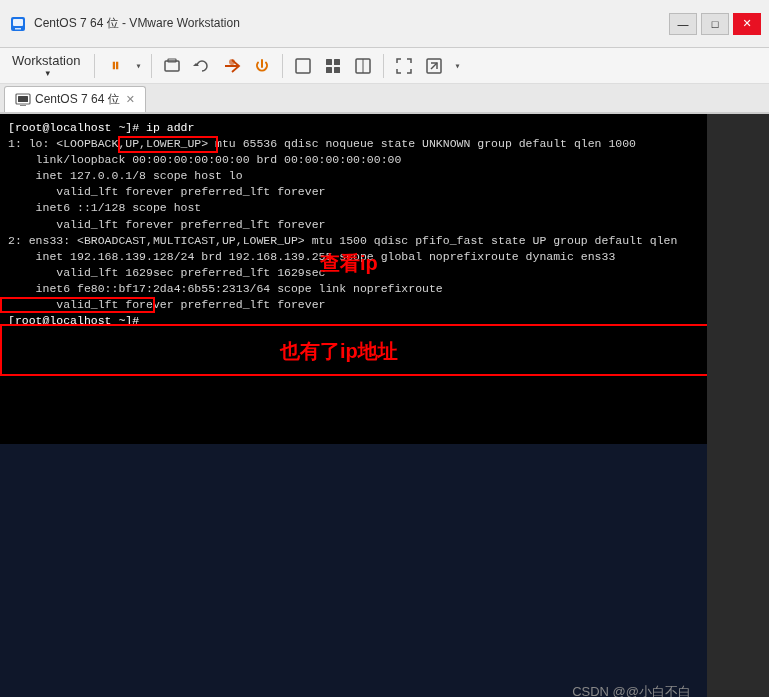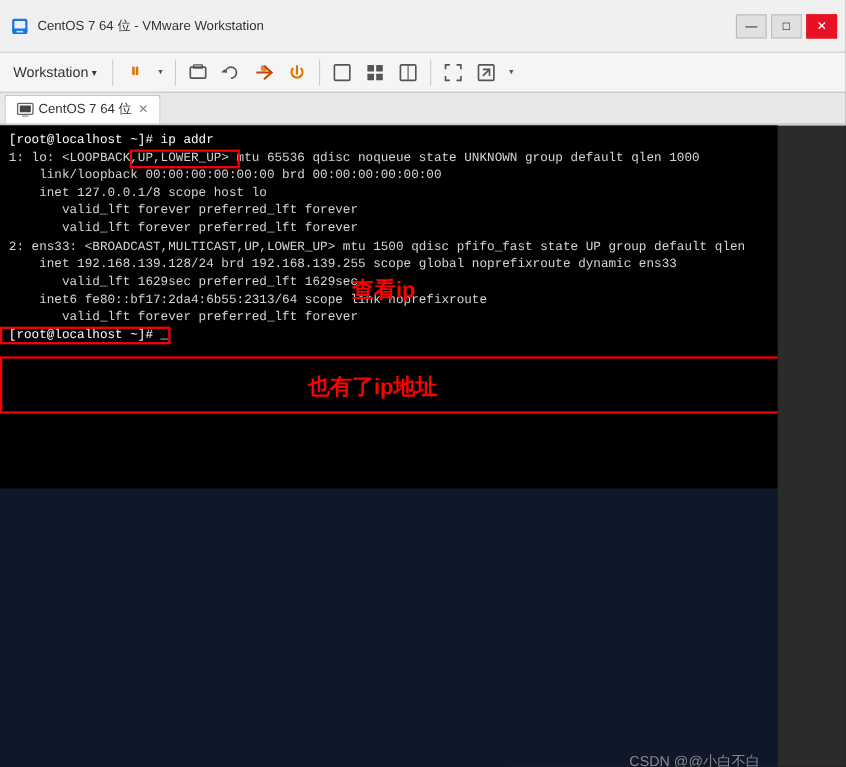--- a/index.html
+++ b/index.html
@@ -57,20 +57,21 @@
       gap: 2px;
     }
     .menu-item {
       display: flex; align-items: center;
       padding: 4px 8px;
       font-size: 13px;
       font-family: Arial, sans-serif;
       cursor: pointer;
       color: #333;
       border-radius: 2px;
+      flex-direction: column;
     }
     .menu-dropdown-arrow {
       font-size: 9px;
       margin-left: 3px;
     }
     .toolbar-sep {
       width: 1px; height: 24px;
       background: #ccc;
       margin: 0 4px;
     }
@@ -292,20 +293,21 @@
   </div>
 </div>
 
 <div class="vm-display">
   <div class="terminal">
     <div class="term-line term-prompt">[root@localhost ~]# ip addr</div>
     <div class="term-line">1: lo: &lt;LOOPBACK,UP,LOWER_UP&gt; mtu 65536 qdisc noqueue state UNKNOWN group default qlen 1000</div>
     <div class="term-line">    link/loopback 00:00:00:00:00:00 brd 00:00:00:00:00:00</div>
     <div class="term-line">    inet 127.0.0.1/8 scope host lo</div>
     <div class="term-line">       valid_lft forever preferred_lft forever</div>
+    <div class="term-line">    inet6 ::1/128 scope host</div>
     <div class="term-line">       valid_lft forever preferred_lft forever</div>
     <div class="term-line">2: ens33: &lt;BROADCAST,MULTICAST,UP,LOWER_UP&gt; mtu 1500 qdisc pfifo_fast state UP group default qlen</div>
     <div class="term-line">    inet 192.168.139.128/24 brd 192.168.139.255 scope global noprefixroute dynamic ens33</div>
     <div class="term-line">       valid_lft 1629sec preferred_lft 1629sec</div>
     <div class="term-line">    inet6 fe80::bf17:2da4:6b55:2313/64 scope link noprefixroute</div>
     <div class="term-line">       valid_lft forever preferred_lft forever</div>
     <div class="term-line term-prompt">[root@localhost ~]# _</div>
   </div>
 
   <div style="position:absolute; top:22px; left:118px; width:100px; height:17px; border:2px solid red; z-index:10; pointer-events:none;"></div>

